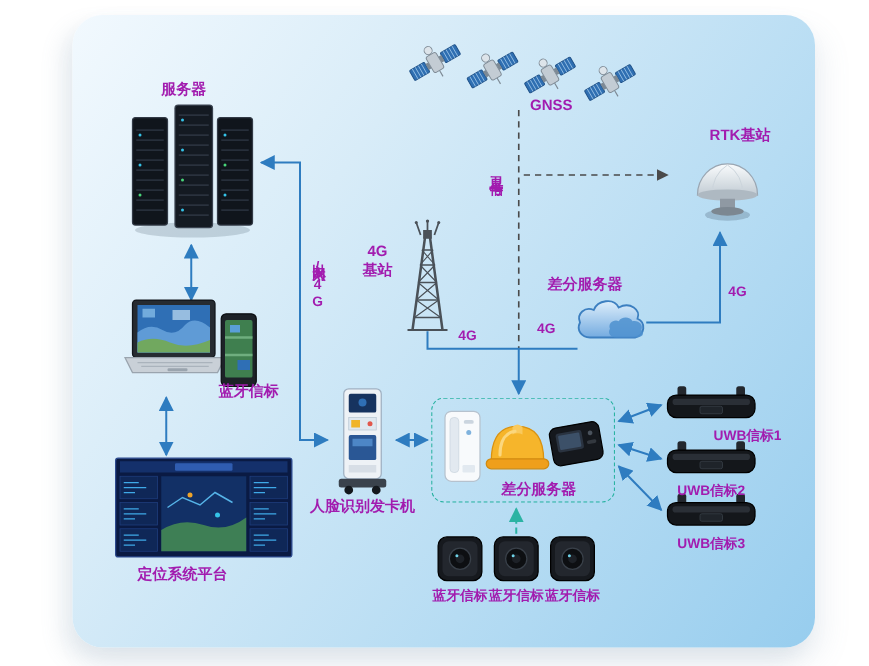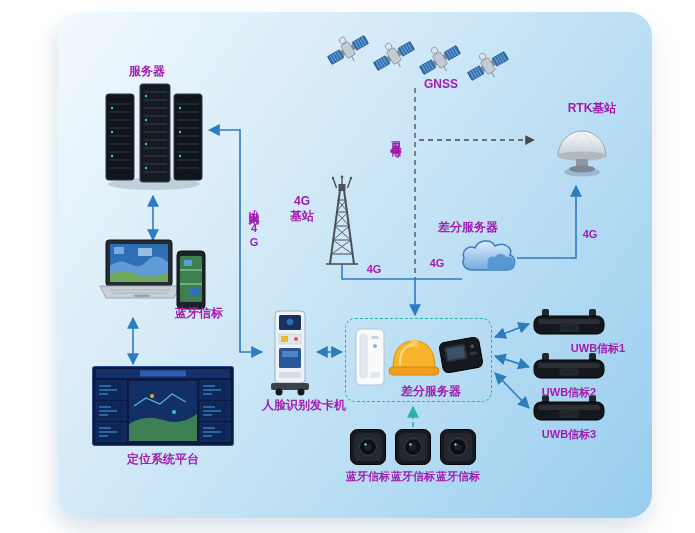--- a/index.html
+++ b/index.html
@@ -335,22 +335,22 @@
   <div class="label" style="left:592px;top:100px">RTK基站</div>
   <div class="label v" style="left:388px;top:132px">卫星信号</div>
   <div class="label pre" style="left:302px;top:194px">4G
 基站</div>
   <div class="label v" style="left:246px;top:202px">以太网/4G</div>
   <div class="label small" style="left:374px;top:263px">4G</div>
   <div class="label small" style="left:437px;top:257px">4G</div>
   <div class="label small" style="left:590px;top:228px">4G</div>
   <div class="label" style="left:468px;top:219px">差分服务器</div>
   <div class="label" style="left:199px;top:305px">蓝牙信标</div>
-  <div class="label" style="left:163px;top:451px">定位系统平台</div>
-  <div class="label" style="left:304px;top:397px">人脸识别发卡机</div>
+  <div class="label" style="left:146px;top:451px">定位系统平台</div>
+  <div class="label" style="left:290px;top:397px">人脸识别发卡机</div>
   <div class="label" style="left:431px;top:383px">差分服务器</div>
   <div class="label small" style="left:598px;top:341px">UWB信标1</div>
   <div class="label small" style="left:569px;top:385px">UWB信标2</div>
   <div class="label small" style="left:569px;top:427px">UWB信标3</div>
   <div class="label small" style="left:368px;top:469px">蓝牙信标</div>
   <div class="label small" style="left:413px;top:469px">蓝牙信标</div>
   <div class="label small" style="left:458px;top:469px">蓝牙信标</div>
 
 </div>
 

